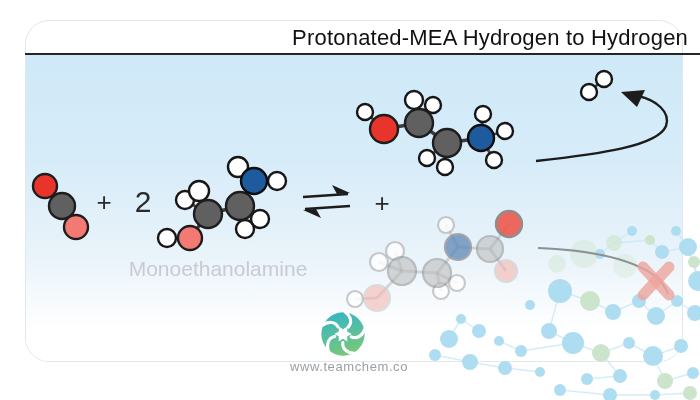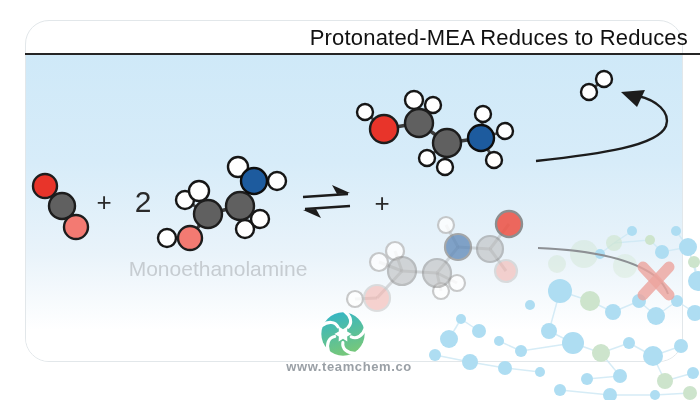--- a/index.html
+++ b/index.html
@@ -53,31 +53,31 @@
   .grayln{stroke:#8d9094;stroke-width:2;fill:none;}
   .xln{stroke:#eda49e;stroke-width:11;stroke-linecap:round;opacity:.8;}
   
   .nb{fill:#aeddf2;}
   .ng{fill:#cde4cc;}
   .nl{stroke:#cfe9f5;stroke-width:1.5;opacity:.85;}
   
   .logo{position:absolute;left:317px;top:308px;width:52px;height:52px;z-index:6;}
   .site{
     position:absolute;left:249px;top:359px;width:200px;text-align:center;z-index:6;
-    font-size:13px;font-weight:bold;letter-spacing:.6px;color:#9aa0a6;
+    font-size:13px;font-weight:normal;letter-spacing:.6px;color:#9aa0a6;
   }
 </style>
 </head>
 <body>
 
 <div class="panel">
   <div class="panel-gradient"></div>
 </div>
 
-<div class="title">Protonated-MEA Reduces to Reduces</div>
+<div class="title">Protonated-MEA Hydrogen to Hydrogen</div>
 <div class="title-underline"></div>
 
 <svg class="layer net" viewBox="0 0 700 400">
   <g class="nlines">
     <line class="nl" x1="614" y1="243" x2="632" y2="231"></line>
       <line class="nl" x1="614" y1="243" x2="600" y2="254"></line>
     <line class="nl" x1="614" y1="243" x2="650" y2="240"></line>
       <line class="nl" x1="650" y1="240" x2="662" y2="252"></line>
     <line class="nl" x1="662" y1="252" x2="688" y2="247"></line>
       <line class="nl" x1="688" y1="247" x2="676" y2="231"></line>

